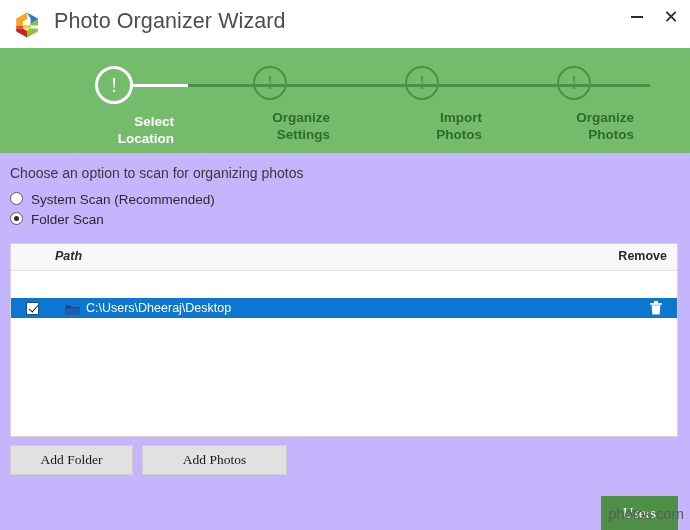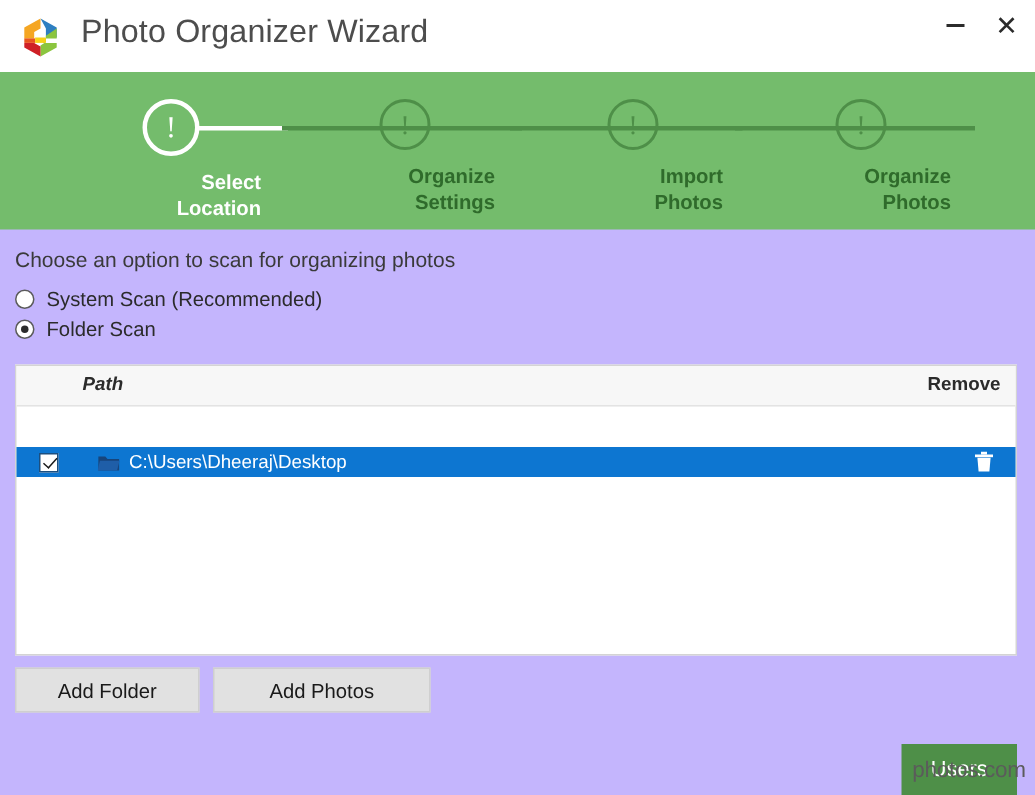--- a/index.html
+++ b/index.html
@@ -131,21 +131,20 @@
   .prompt {
     position: absolute;
     left: 10px; top: 165px;
     font-size: 14px;
     color: #3a3a3a;
   }
   .radio-row {
     position: absolute;
     left: 10px;
     display: flex;
-    align-items: center;
     font-size: 13.5px;
     color: #2b2b2b;
     cursor: default;
   }
   .radio-row.r1 { top: 192px; }
   .radio-row.r2 { top: 212px; }
   .radio {
     width: 13px; height: 13px;
     border: 1.3px solid #5b5b5b;
     border-radius: 50%;
@@ -242,21 +241,21 @@
     position: absolute;
     background: #e1e1e1;
     border: 1px solid #cfcfcf;
     box-sizing: border-box;
     font-size: 13.5px;
     color: #1a1a1a;
     display: flex;
     align-items: center;
     justify-content: center;
     cursor: default;
-    font-family: Liberation Sans, sans-serif;
+    font-family: Liberation Serif, serif;
   }
   .btn-add-folder { left: 10px; top: 445px; width: 123px; height: 30px; }
   .btn-add-photos { left: 142px; top: 445px; width: 145px; height: 30px; }
   .btn-next {
     left: 601px; top: 496px;
     width: 77px; height: 34px;
     background: #4e8f48;
     border: none;
     color: #ffffff;
     font-size: 14.5px;

